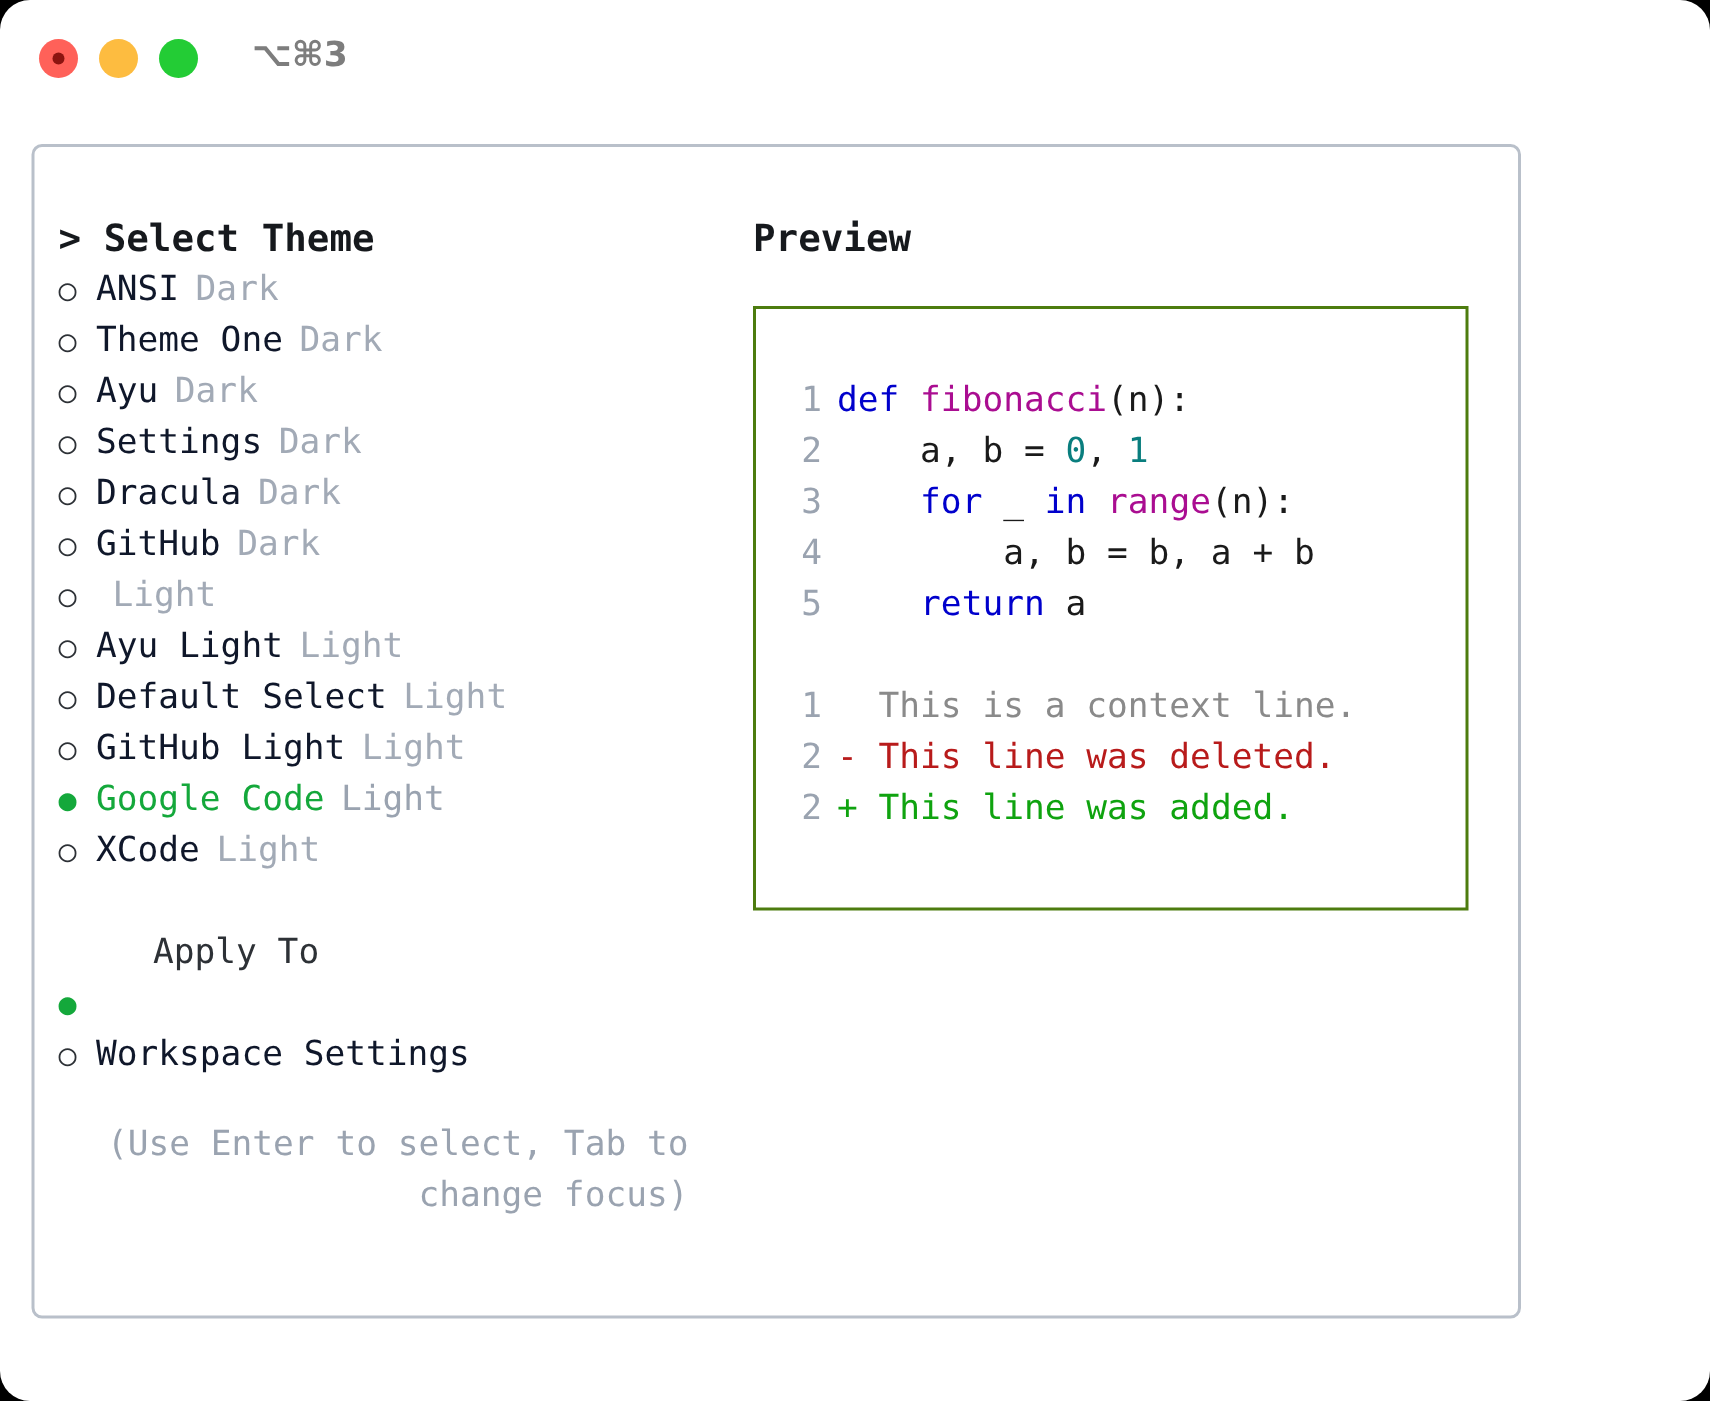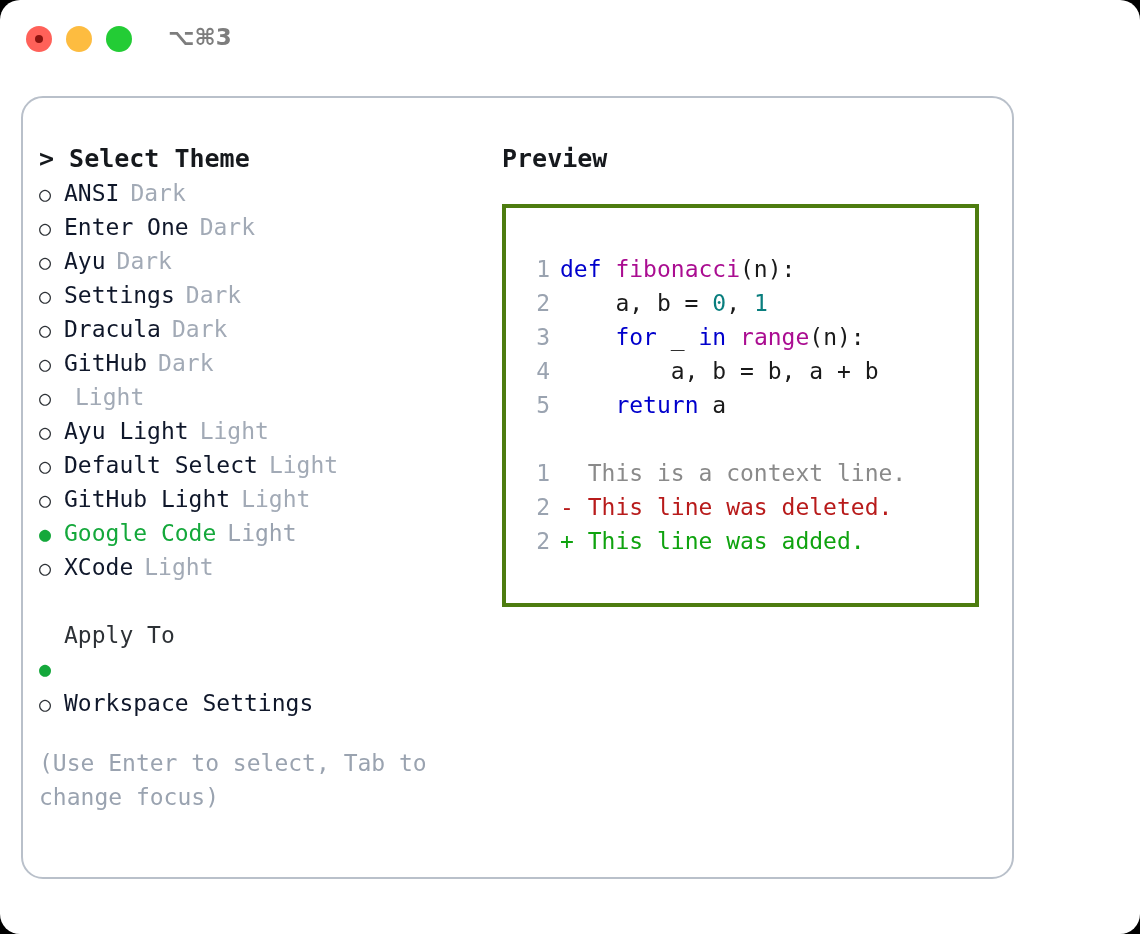--- a/index.html
+++ b/index.html
@@ -63,21 +63,21 @@
   }
 
   
   .dialog {
     position: absolute;
     left: 21px;
     top: 96px;
     width: 993px;
     height: 783px;
     border: 2px solid #b9c0ca;
-    border-radius: 22px;
+    border-radius: 7px;
     background: #ffffff;
     box-sizing: border-box;
   }
 
   
   .left-col {
     position: absolute;
     left: 16px;
     top: 44px;
     width: 440px;
@@ -116,49 +116,51 @@
   }
   .opt-row.selected .opt-variant { color: #9aa3b0; }
 
   .group-header {
     display: flex;
     align-items: baseline;
     line-height: 34px;
     height: 34px;
     font-size: 23px;
     white-space: pre;
+    gap: 38px;
   }
   .group-header .opt-bullet { color: transparent; }
   .group-header .opt-label { color: #2d3136; }
 
   .spacer-row { height: 34px; }
 
   .hint {
     margin-top: 26px;
     font-size: 23px;
     line-height: 34px;
     color: #9aa3b0;
     width: 420px;
+    text-align: right;
   }
 
   
   .right-col {
     position: absolute;
     left: 479px;
     top: 44px;
     width: 480px;
   }
 
   .preview-box {
     position: absolute;
     left: 479px;
     top: 106px;
     width: 477px;
     height: 403px;
-    border: 4px solid #4d7c0f;
+    border: 2px solid #4d7c0f;
     background: #ffffff;
     box-sizing: border-box;
   }
 
   .code {
     position: absolute;
     left: 18px;
     top: 44px;
     font-size: 23px;
     line-height: 34px;
@@ -194,21 +196,21 @@
     <div class="traffic traffic-green"></div>
     <div class="shortcut">⌥⌘3</div>
   </div>
 
   <div class="dialog">
 
     <div class="left-col">
       <div class="section-title">&gt; Select Theme</div>
       <div class="opt-list" id="theme-list">
           <div class="opt-row"><span class="opt-bullet">○</span><span class="opt-label">ANSI</span><span class="opt-variant">Dark</span></div>
-          <div class="opt-row"><span class="opt-bullet">○</span><span class="opt-label">Enter One</span><span class="opt-variant">Dark</span></div>
+          <div class="opt-row"><span class="opt-bullet">○</span><span class="opt-label">Theme One</span><span class="opt-variant">Dark</span></div>
           <div class="opt-row"><span class="opt-bullet">○</span><span class="opt-label">Ayu</span><span class="opt-variant">Dark</span></div>
           <div class="opt-row"><span class="opt-bullet">○</span><span class="opt-label">Settings</span><span class="opt-variant">Dark</span></div>
           <div class="opt-row"><span class="opt-bullet">○</span><span class="opt-label">Dracula</span><span class="opt-variant">Dark</span></div>
           <div class="opt-row"><span class="opt-bullet">○</span><span class="opt-label">GitHub</span><span class="opt-variant">Dark</span></div>
           <div class="opt-row"><span class="opt-bullet">○</span><span class="opt-variant">Light</span></div>
           <div class="opt-row"><span class="opt-bullet">○</span><span class="opt-label">Ayu Light</span><span class="opt-variant">Light</span></div>
           <div class="opt-row"><span class="opt-bullet">○</span><span class="opt-label">Default Select</span><span class="opt-variant">Light</span></div>
           <div class="opt-row"><span class="opt-bullet">○</span><span class="opt-label">GitHub Light</span><span class="opt-variant">Light</span></div>
           <div class="opt-row selected"><span class="opt-bullet sel">●</span><span class="opt-label">Google Code</span><span class="opt-variant">Light</span></div>
           <div class="opt-row"><span class="opt-bullet">○</span><span class="opt-label">XCode</span><span class="opt-variant">Light</span></div>

